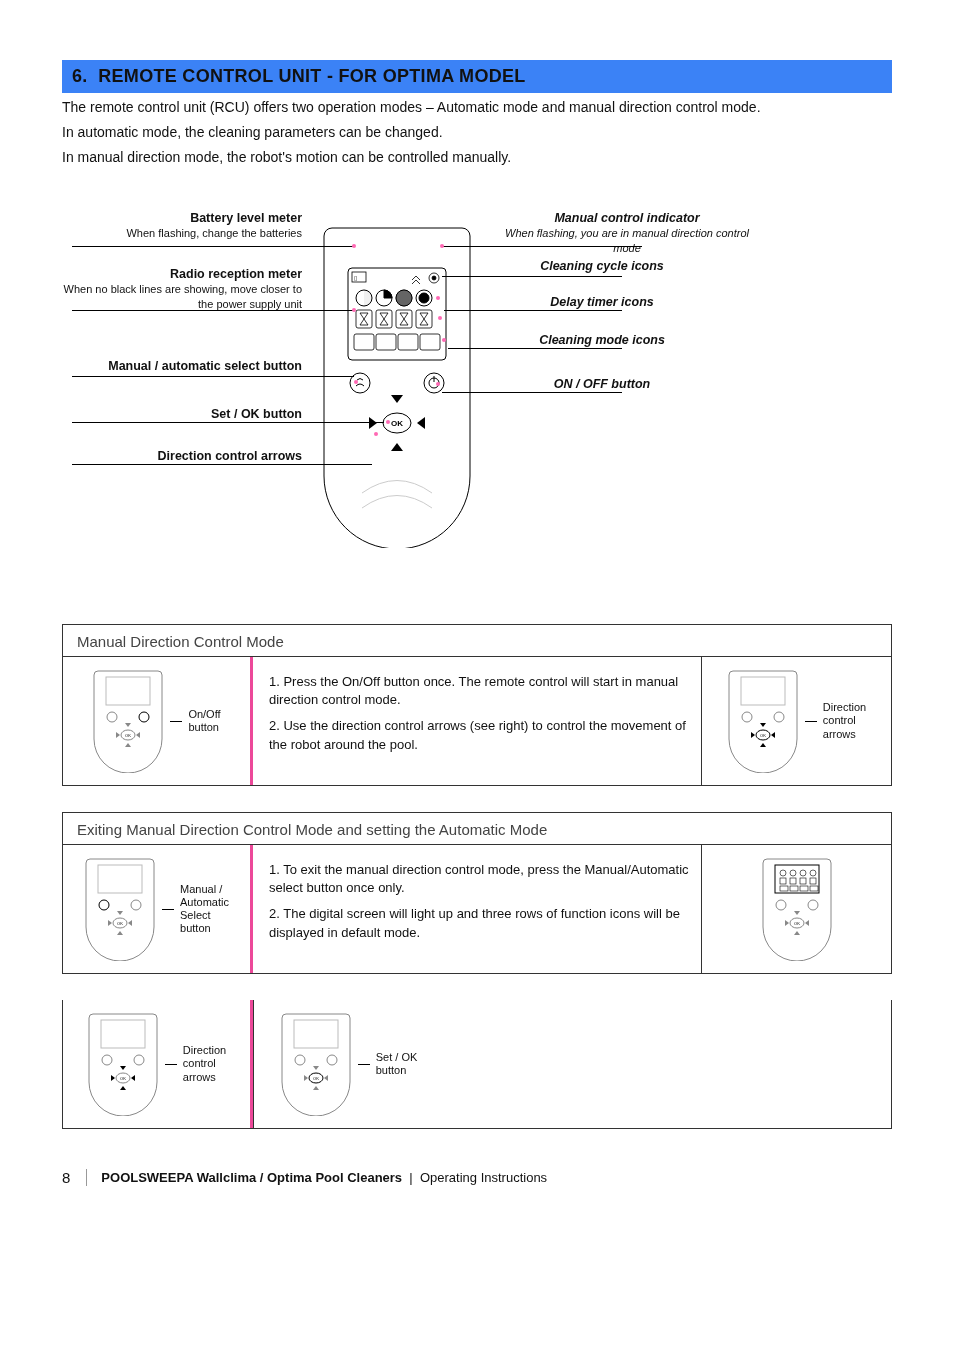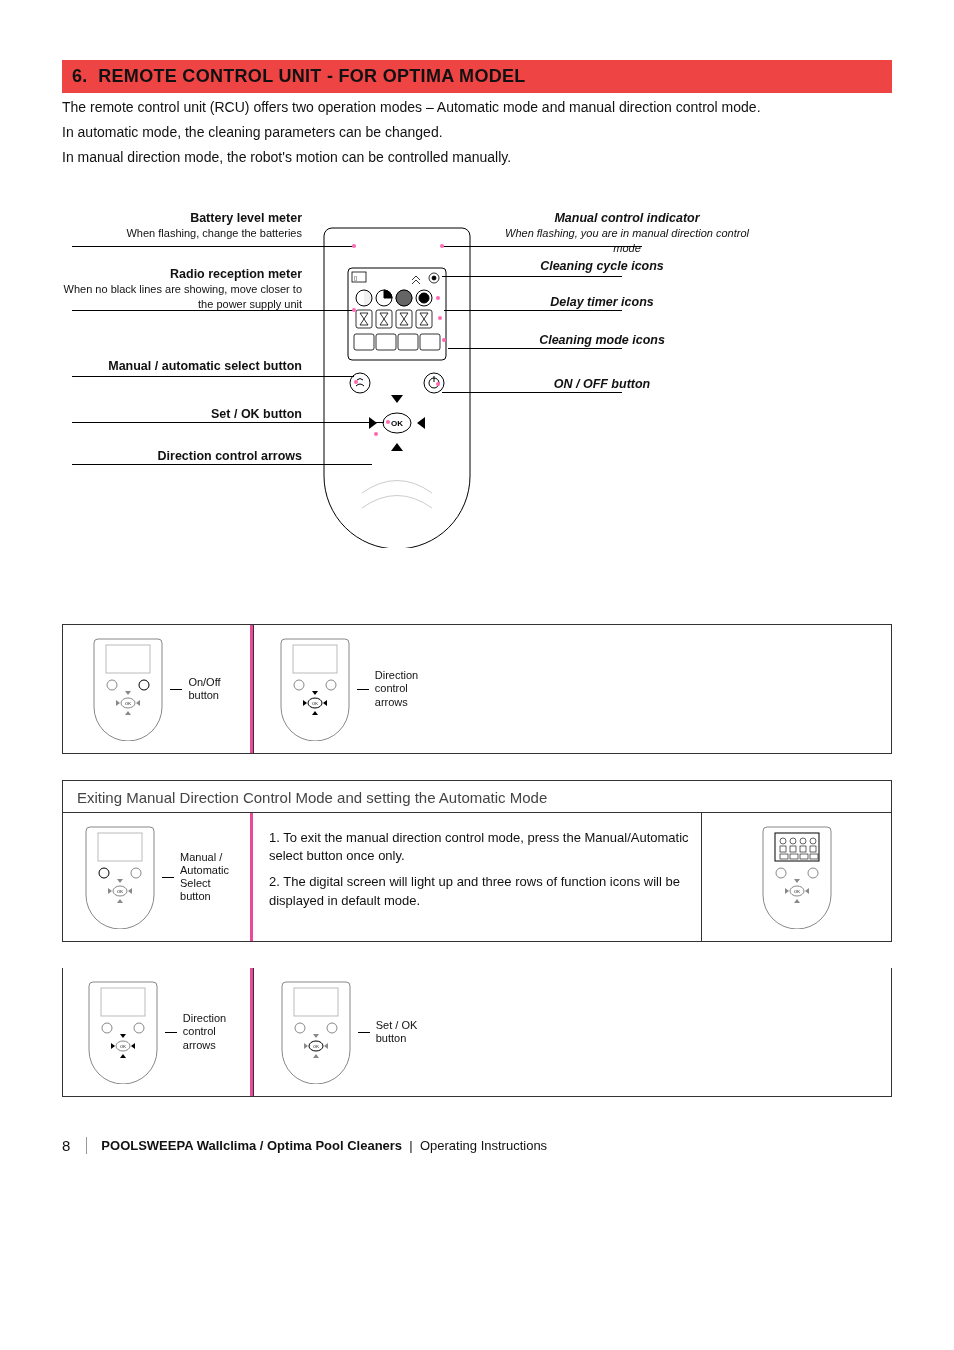--- a/index.html
+++ b/index.html
@@ -8,21 +8,21 @@
     background: #fff;
     font-family: Helvetica, Arial, sans-serif;
     color: #111;
     width: 954px;
   }
   .page {
     padding: 60px 62px 40px 62px;
     box-sizing: border-box;
   }
   .section-bar {
-    background: #ef4444;
+    background: #3b82f6;
     padding: 6px 10px;
     font-size: 18px;
     font-weight: 600;
     letter-spacing: .3px;
   }
   h2.sub {
     font-size: 18px;
     font-weight: 700;
     margin: 16px 0 6px 0;
   }
@@ -247,20 +247,21 @@
     <div class="dot" style="left:382px; top:132px;"></div>
 
     <div class="callout right-cal" style="left:440px; top:168px; width:200px;">
       <div class="title">ON / OFF button</div>
     </div>
     <div class="leader" style="left:380px; top:184px; width:180px;"></div>
     <div class="dot" style="left:376px; top:176px;"></div>
   </div>
 
   <div class="box">
+    <div class="box-title">Manual Direction Control Mode</div>
     <div class="box-body">
       <div class="mini-col">
         <div class="mini-wrap">
           <svg width="72" height="104">
               <path d="M6 2 h60 a4 4 0 0 1 4 4 v64 a34 34 0 0 1 -68 0 v-64 a4 4 0 0 1 4 -4 z" fill="#fff" stroke="#888"></path>
               <rect x="14" y="8" width="44" height="28" fill="#fff" stroke="#bbb"></rect>
               <circle cx="20" cy="48" r="5" fill="#fff" stroke="#888"></circle>
               <circle cx="52" cy="48" r="5" fill="#fff" stroke="#000"></circle>
               <g transform="translate(36,66)">
                 <polygon points="-3,-12 3,-12 0,-8" fill="#888"></polygon>
@@ -268,20 +269,24 @@
                 <polygon points="-12,-3 -12,3 -8,0" fill="#888"></polygon>
                 <polygon points="12,-3 12,3 8,0" fill="#888"></polygon>
                 <ellipse rx="7" ry="5" fill="#fff" stroke="#888"></ellipse>
                 <text y="2" text-anchor="middle" font-size="4">OK</text>
               </g>
             </svg>
           <span class="pointer-line"></span>
           <span class="mini-label" style="white-space:pre">On/Off
 button</span>
         </div>
+      </div>
+      <div class="text-col">
+        <p>1.  Press the On/Off button once. The remote control will start in manual direction control mode.</p>
+        <p>2.  Use the direction control arrows (see right) to control the movement of the robot around the pool.</p>
       </div>
       <div class="right-mini">
         <div class="mini-wrap">
           <svg width="72" height="104">
               <path d="M6 2 h60 a4 4 0 0 1 4 4 v64 a34 34 0 0 1 -68 0 v-64 a4 4 0 0 1 4 -4 z" fill="#fff" stroke="#888"></path>
               <rect x="14" y="8" width="44" height="28" fill="#fff" stroke="#bbb"></rect>
               <circle cx="20" cy="48" r="5" fill="#fff" stroke="#888"></circle>
               <circle cx="52" cy="48" r="5" fill="#fff" stroke="#888"></circle>
               <g transform="translate(36,66)">
                 <polygon points="-3,-12 3,-12 0,-8" fill="#000"></polygon>

